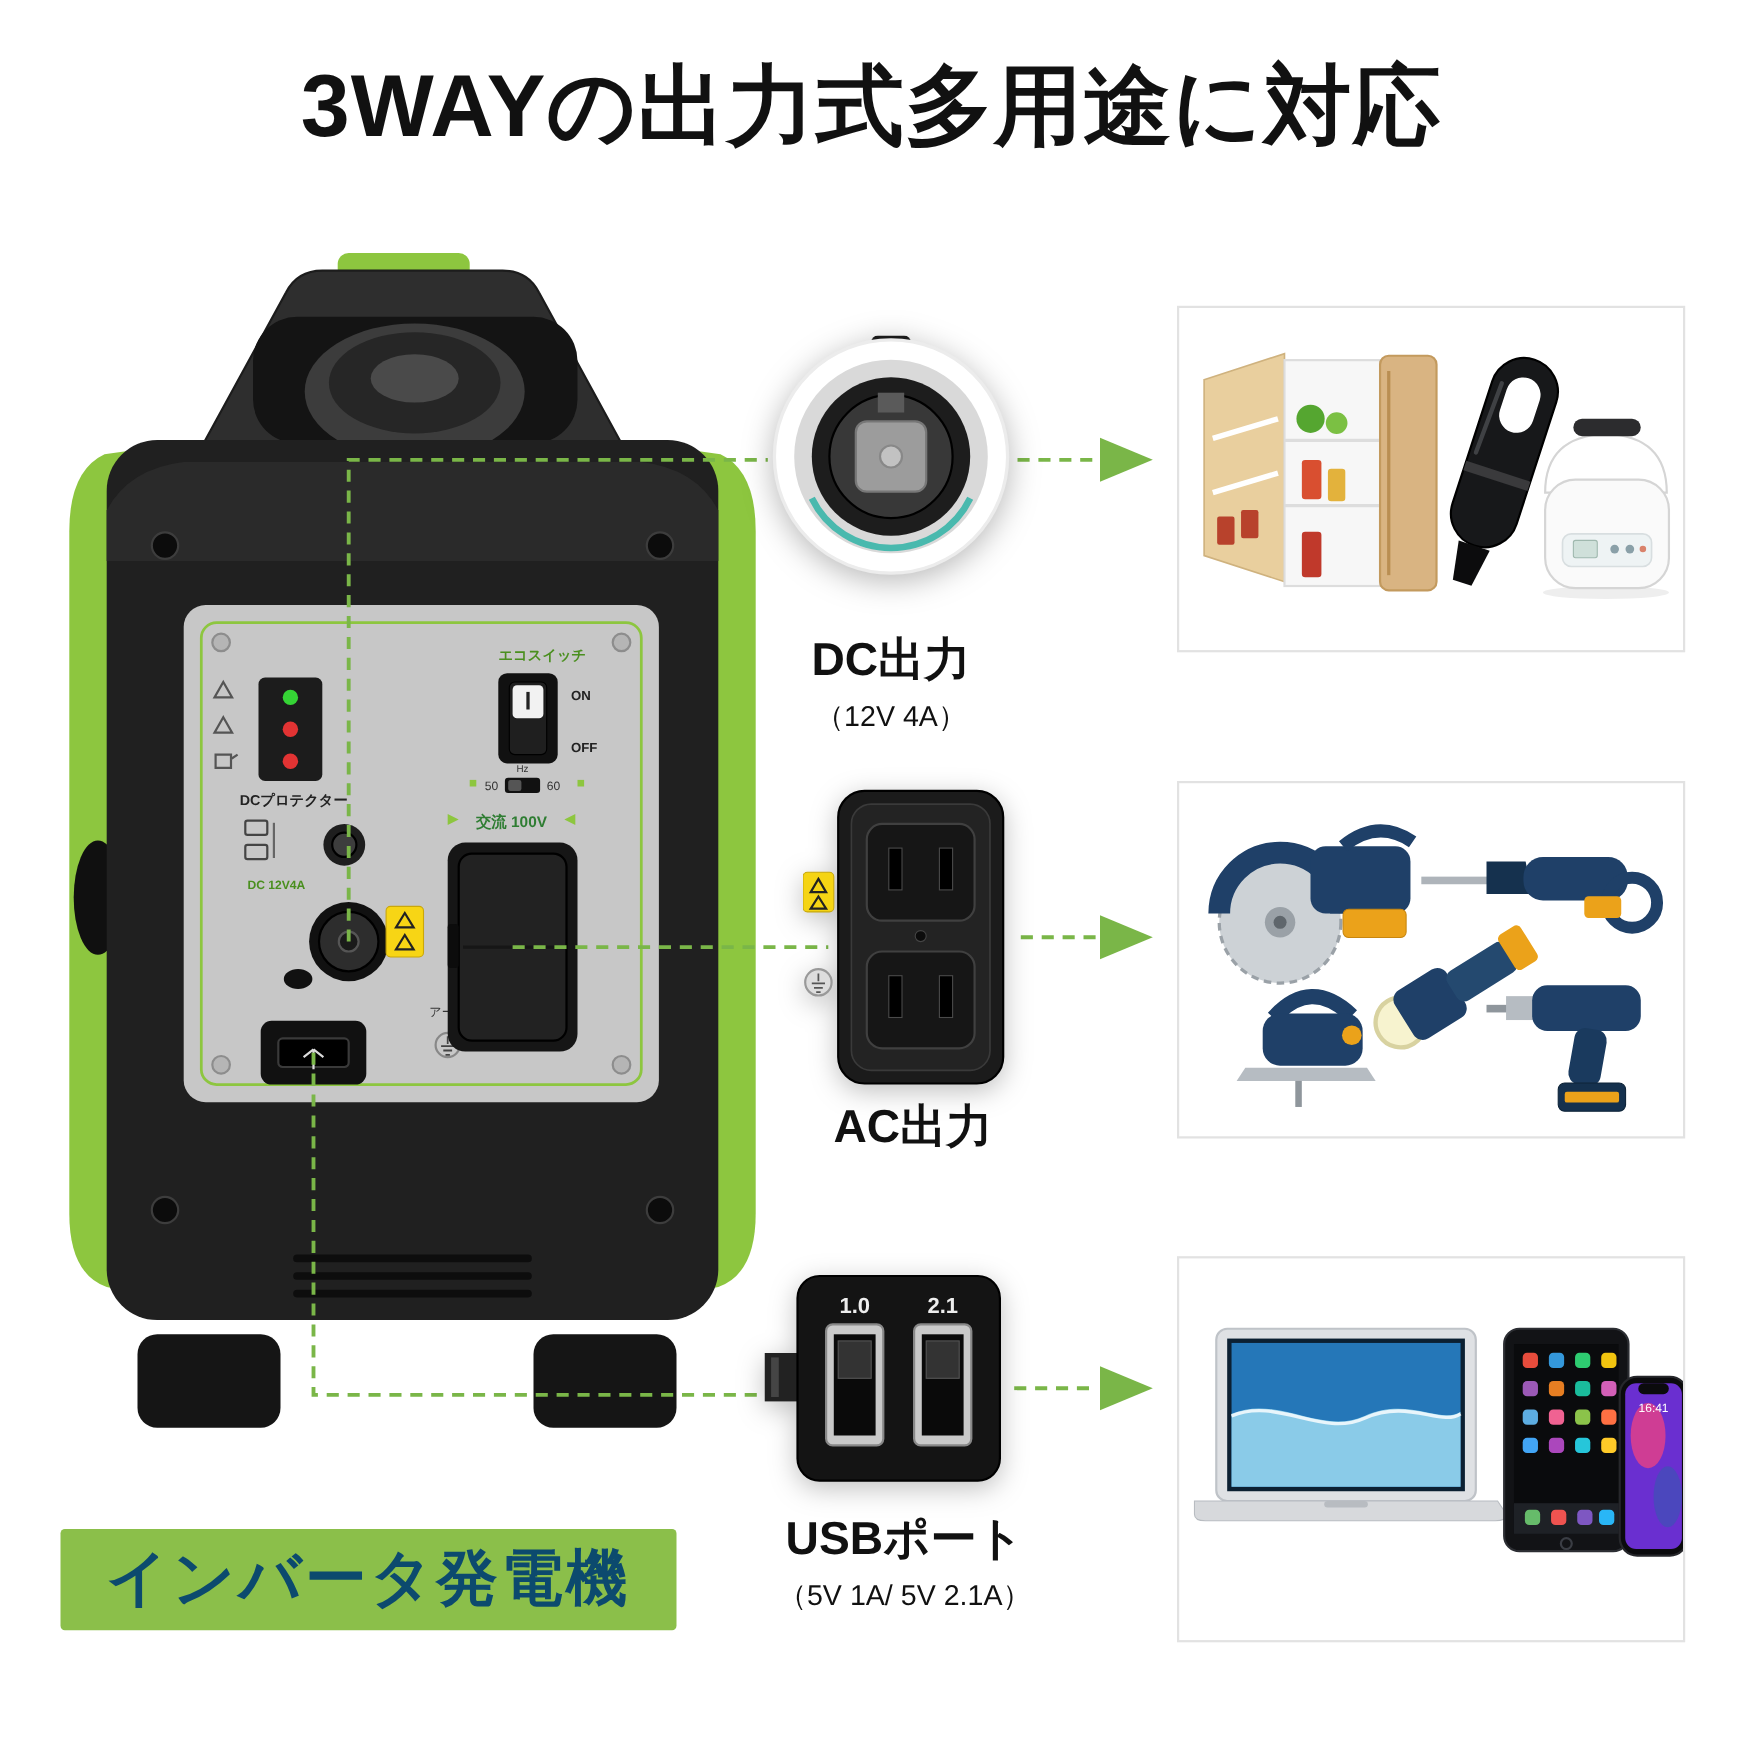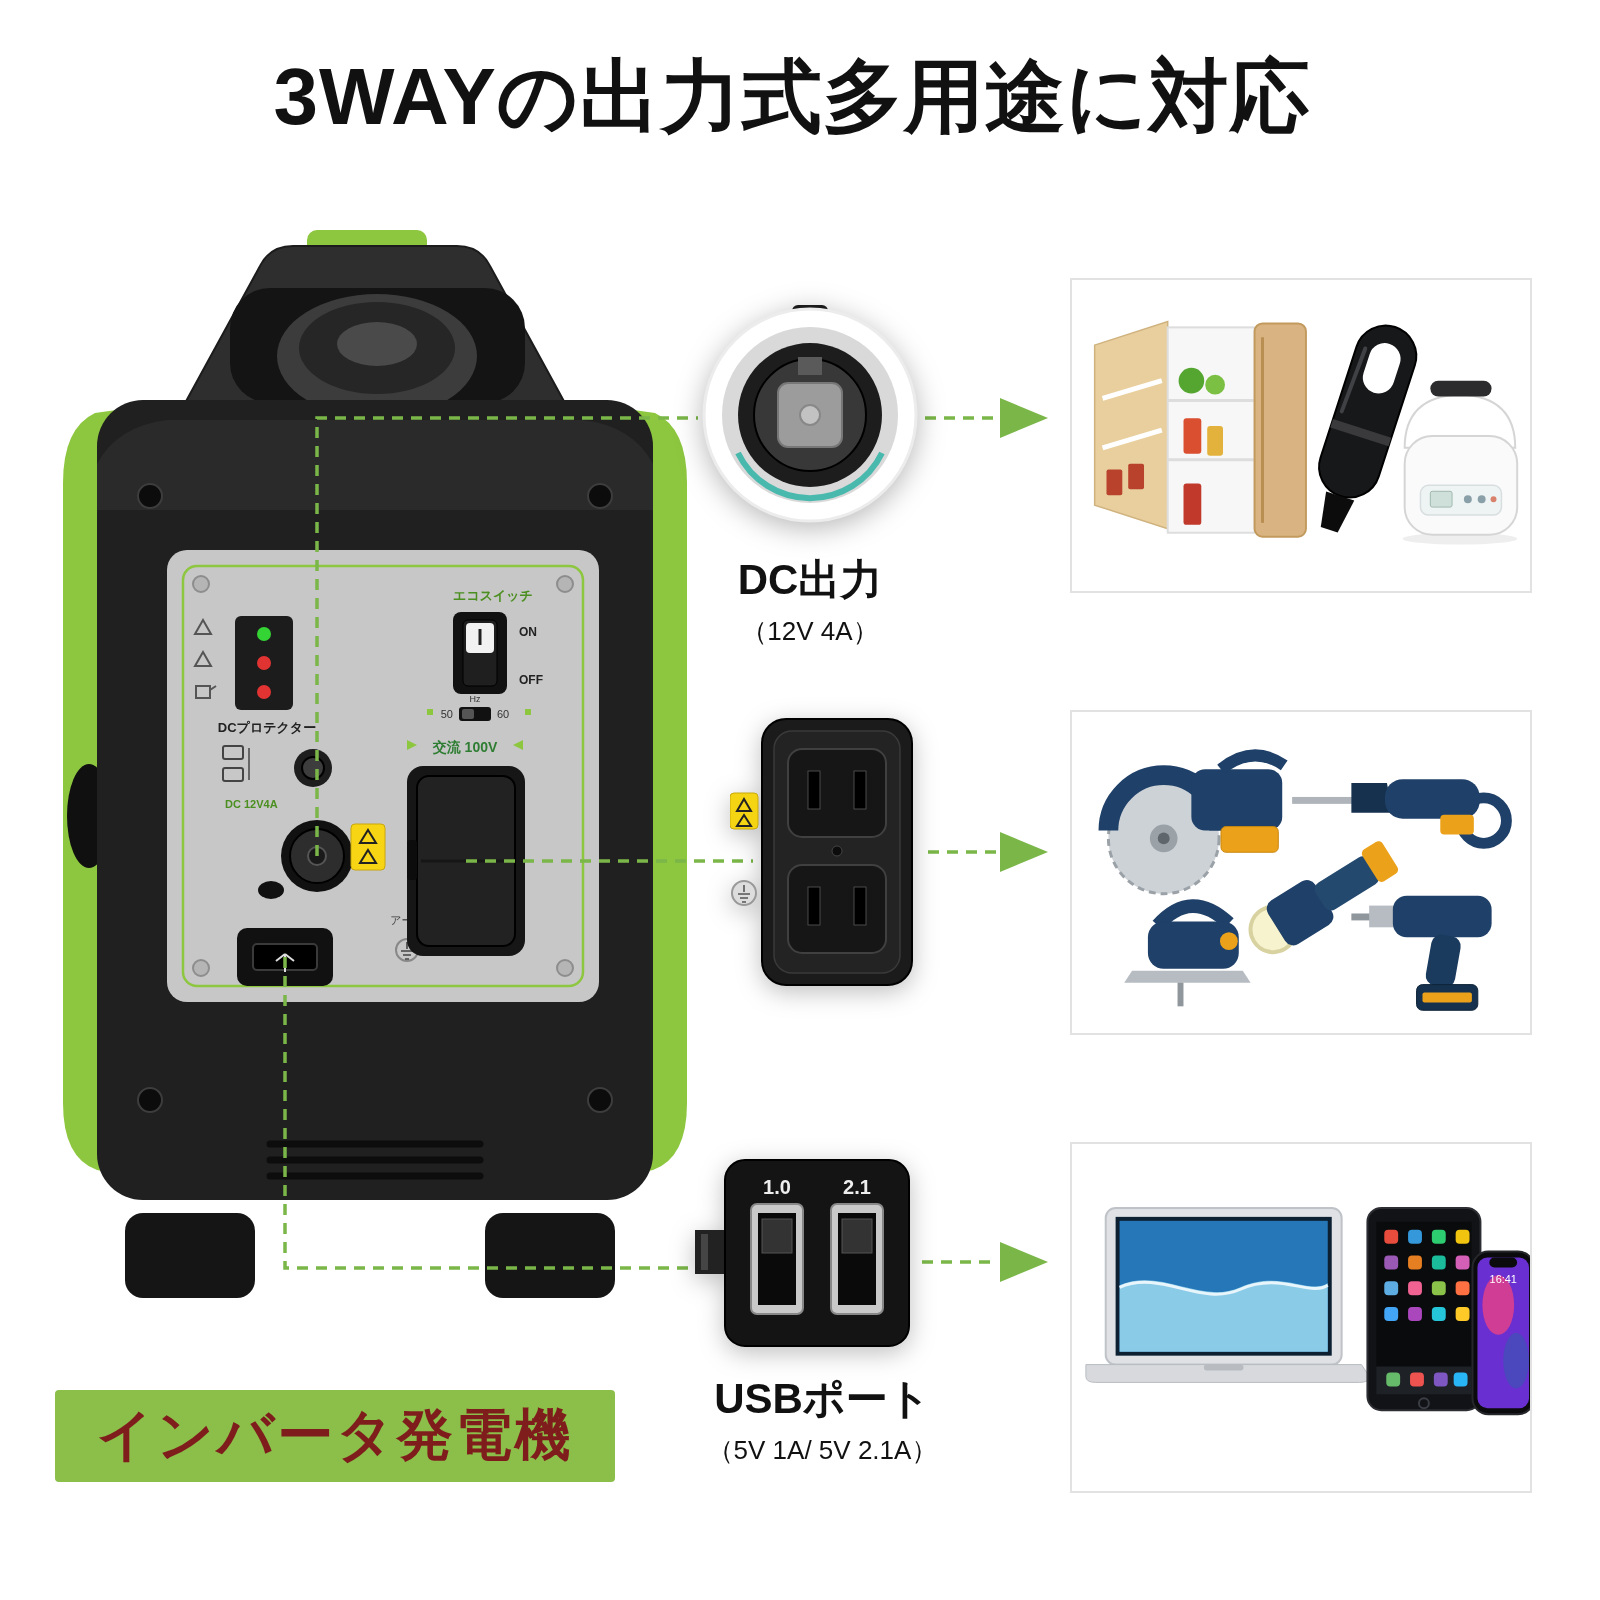--- a/index.html
+++ b/index.html
@@ -16,33 +16,33 @@
 
   .callout-graphic { position: absolute; }
   .callout-graphic svg { width: 100%; height: 100%; display: block; }
   .dc-graphic  { left: 700px; top: 305px; width: 220px; height: 220px; filter: drop-shadow(0 6px 14px rgba(0,0,0,.28)); }
   .ac-graphic  { left: 730px; top: 715px; width: 185px; height: 275px; filter: drop-shadow(0 6px 12px rgba(0,0,0,.25)); }
   .usb-graphic { left: 695px; top: 1158px; width: 215px; height: 190px; filter: drop-shadow(0 6px 12px rgba(0,0,0,.25)); }
 
   .callout-label { position: absolute; text-align: center; color: #111; }
   .label-main { font-size: 42px; font-weight: 800; }
   .label-spec { font-size: 26px; font-weight: 400; margin-top: 6px; }
-  .dc-label  { left: 660px; top: 552px;  width: 300px; }
+  .dc-label  { left: 660px; top: 572px;  width: 300px; }
   .ac-label  { left: 680px; top: 996px;  width: 300px; }
   .usb-label { left: 650px; top: 1371px; width: 345px; }
 
   .app-box { position: absolute; background: #fff; border: 2px solid #e2e2e2; }
   .app-box svg { width: 100%; height: 100%; display: block; }
   .box1 { left: 1070px; top: 278px;  width: 462px; height: 315px; }
   .box2 { left: 1070px; top: 710px;  width: 462px; height: 325px; }
   .box3 { left: 1070px; top: 1142px; width: 462px; height: 351px; }
 
   .badge { position: absolute; left: 55px; top: 1390px; width: 560px; height: 92px;
            background: #8bbf4a; display: flex; align-items: center; justify-content: center; border-radius: 4px; }
-  .badge span { color: #7f1d1d; font-size: 56px; font-weight: 800; letter-spacing: 3px; }
+  .badge span { color: #0c4a6e; font-size: 56px; font-weight: 800; letter-spacing: 3px; }
 </style>
 </head>
 <body>
 
 <div class="canvas">
 
   <h1 class="title">3WAYの出力式多用途に対応</h1>
 
   <div class="generator">
     <svg viewBox="0 0 640 1090">
@@ -270,20 +270,21 @@
       </g>
       <circle cx="107" cy="136" r="5" fill="#0c0c0c" stroke="#444"></circle>
       <g>
         <rect x="58" y="150" width="98" height="88" rx="14" fill="#161616" stroke="#404040" stroke-width="2"></rect>
         <rect x="78" y="172" width="12" height="38" fill="#000" stroke="#4a4a4a"></rect>
         <rect x="124" y="172" width="12" height="38" fill="#000" stroke="#4a4a4a"></rect>
       </g>
     </svg>
   </div>
   <div class="callout-label ac-label">
+    <div class="label-main">AC出力</div>
   </div>
   <div class="app-box box2">
     <svg viewBox="0 0 462 325">
 
       <g>
         <circle cx="92" cy="128" r="56" fill="#cdd2d6" stroke="#9aa1a7" stroke-width="3" stroke-dasharray="7 5"></circle>
         <circle cx="92" cy="128" r="14" fill="#9aa1a7"></circle>
         <circle cx="92" cy="128" r="6" fill="#5f666c"></circle>
         <path d="M36,120 A56,56 0 0 1 148,120" fill="none" stroke="#1f4068" stroke-width="20"></path>
         <rect x="120" y="58" width="92" height="62" rx="14" fill="#1f4068"></rect>

